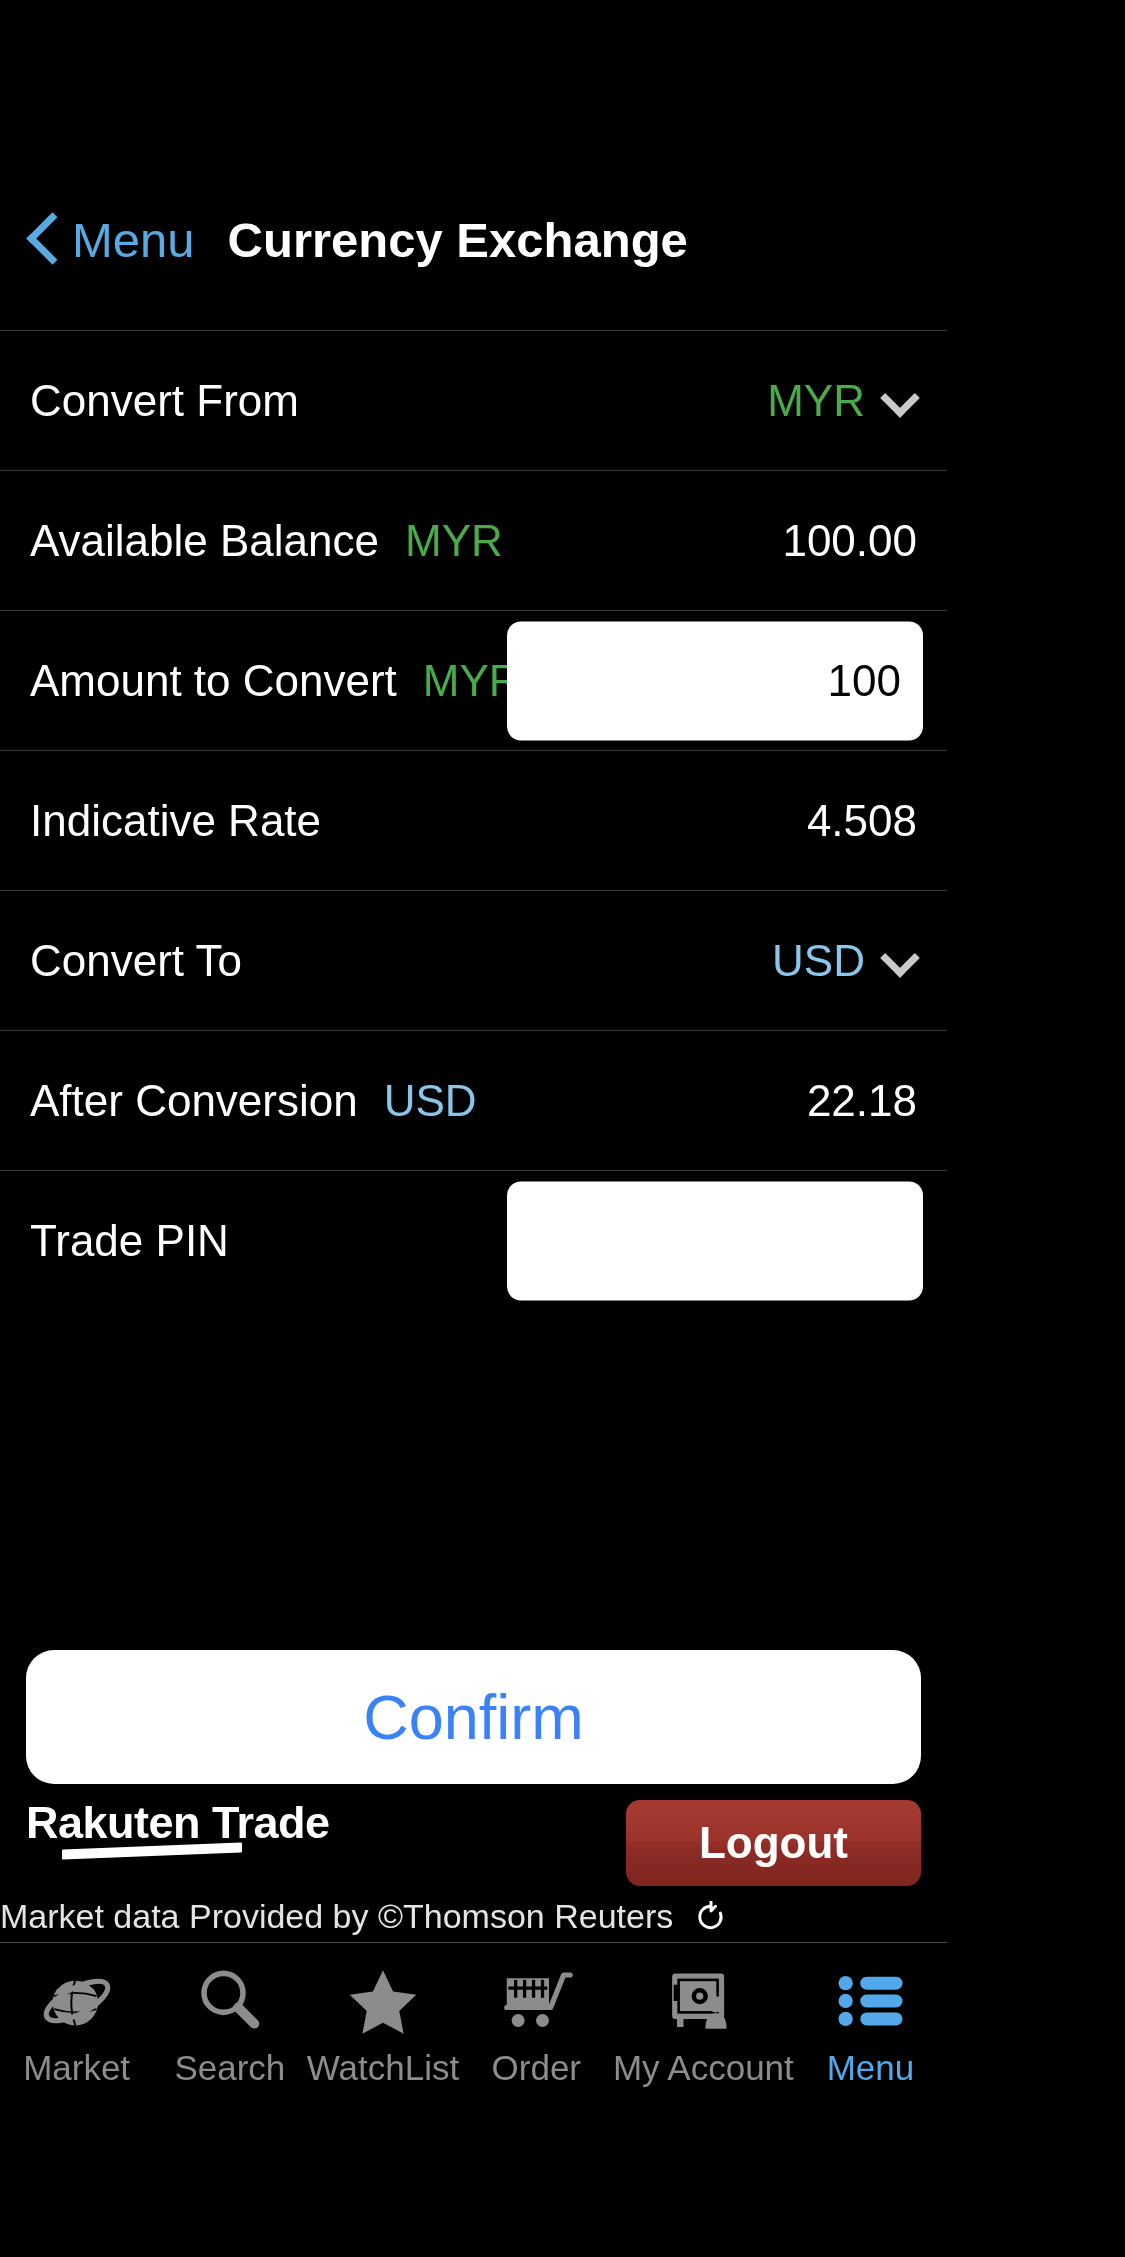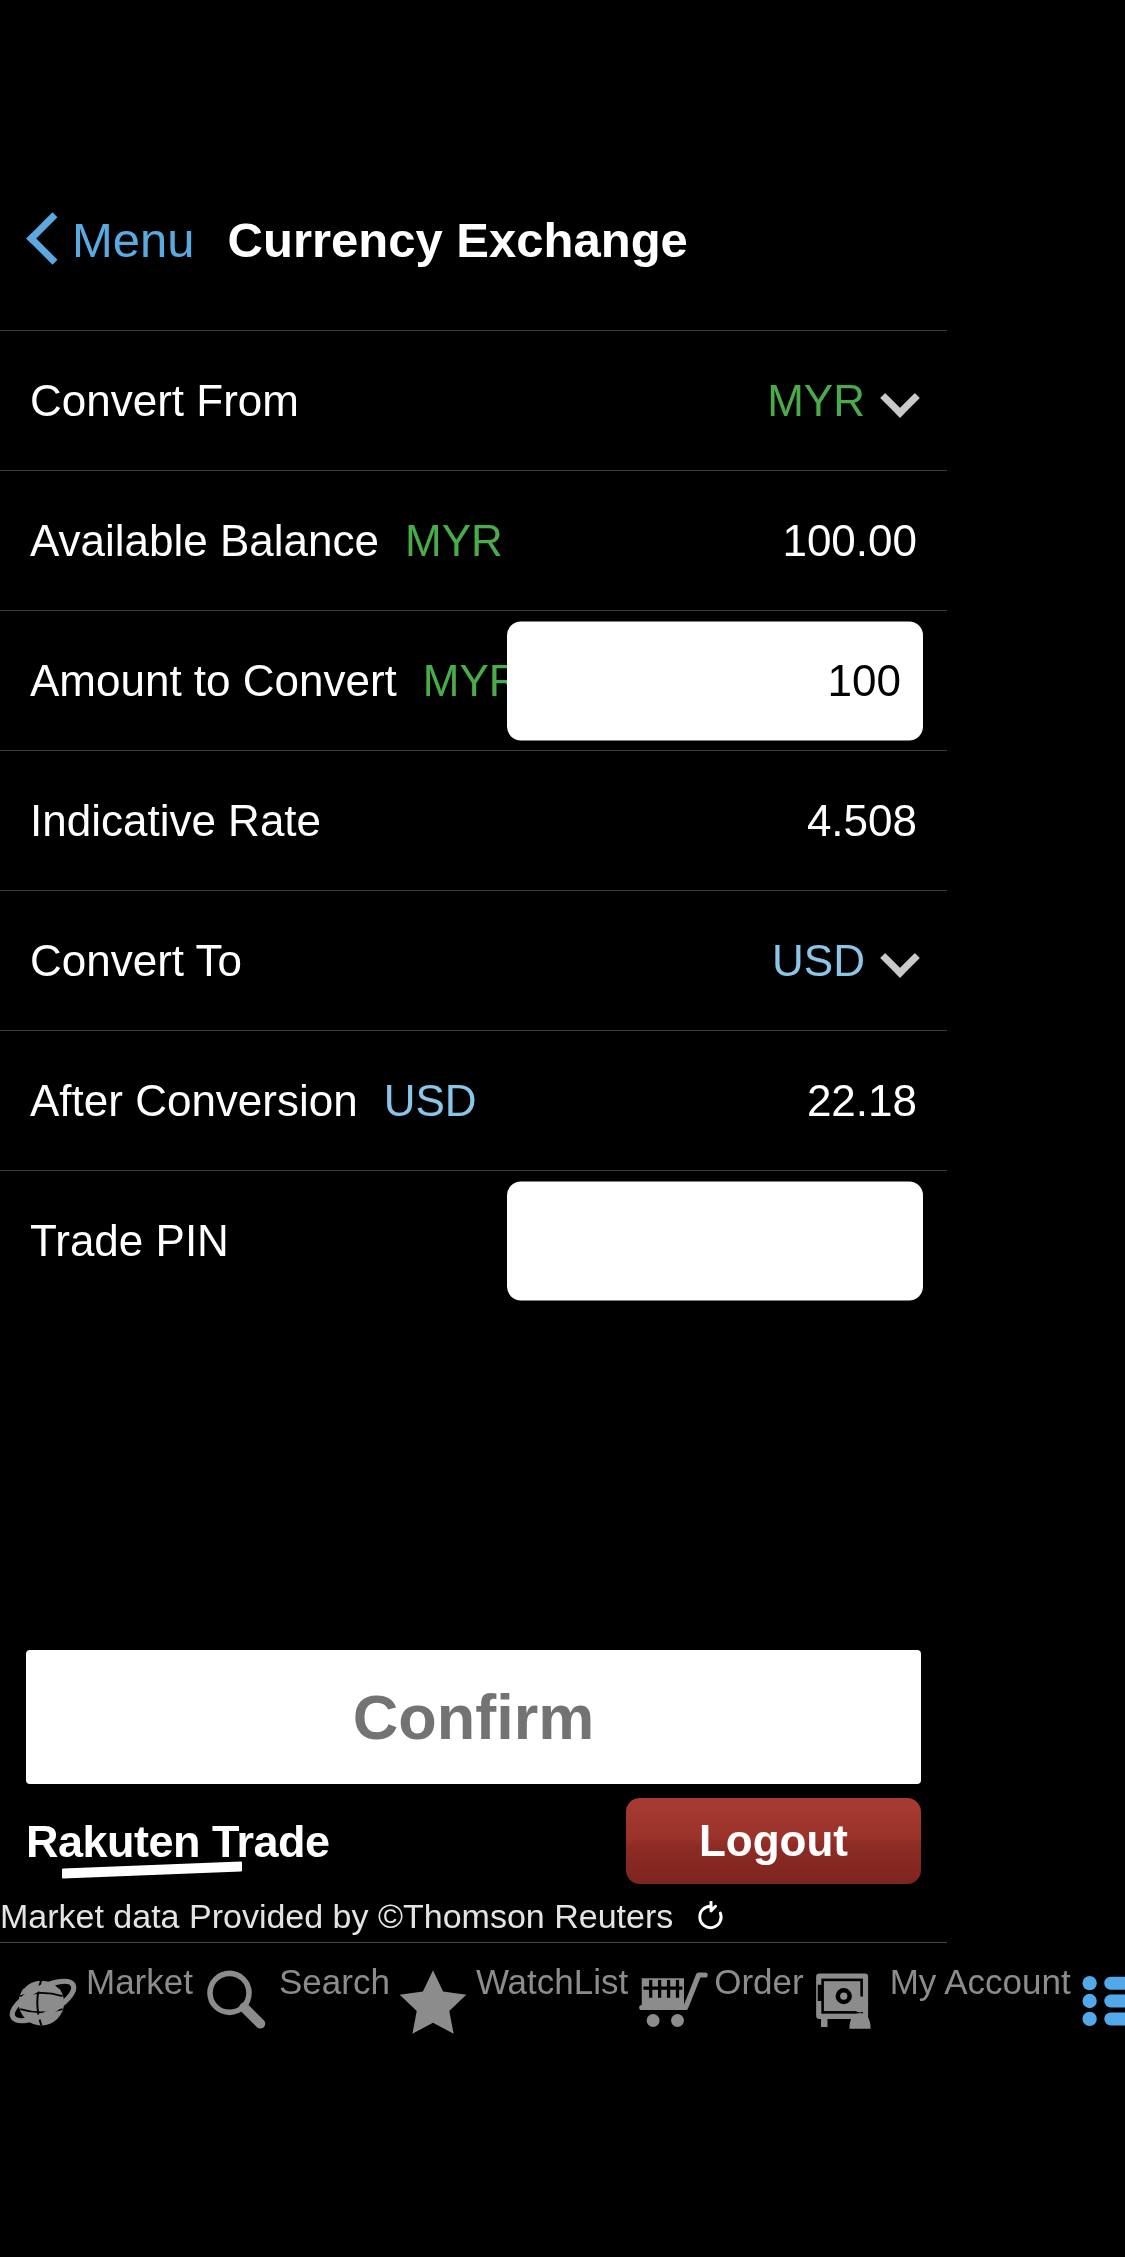--- a/index.html
+++ b/index.html
@@ -102,33 +102,33 @@
     font-size:44px; color:#000;
     text-align:right;
     padding:12px 22px;
     outline:none;
   }
 
   
   .confirm-wrap { position:absolute; left:0; right:0; top:1650px; padding:0 26px; }
   .confirm-btn {
     width:100%; height:134px;
-    background:#ffffff; color:#737373;
-    border:none; border-radius:4px;
+    background:#ffffff; color:#3b82f6;
+    border:none; border-radius:28px;
     font-family:"Liberation Sans", sans-serif;
-    font-size:63px; font-weight:700;
+    font-size:63px; font-weight:400;
     cursor:pointer;
     display:flex; align-items:center; justify-content:center;
   }
 
   
   .brand-bar {
     position:absolute; left:0; right:0; top:1800px;
     height:82px;
-    display:flex; align-items:center;
+    display:flex; align-items:flex-start;
     padding:0 26px;
   }
   .brand-logo { position:relative; line-height:1; }
   .brand-logo .brand-text {
     font-size:45px; font-weight:700; color:#ffffff;
     letter-spacing:-0.5px;
   }
   .brand-logo .brand-swoosh {
     position:absolute;
     left:36px; bottom:-11px;
@@ -166,22 +166,22 @@
 
   
   .tabbar {
     position:absolute; left:0; right:0; top:1944px;
     height:176px;
     display:flex; align-items:flex-start;
     background:#000;
   }
   .tab {
     flex:1 1 0;
-    display:flex; flex-direction:row;
-    justify-content:flex-start;
+    display:flex; flex-direction:column;
+    align-items:center; justify-content:flex-start;
     padding-top:14px;
     cursor:pointer;
   }
   .tab-icon {
     width:86px; height:86px;
     display:flex; align-items:center; justify-content:center;
   }
   .tab-icon svg { display:block; }
   .tab-label {
     margin-top:6px;

